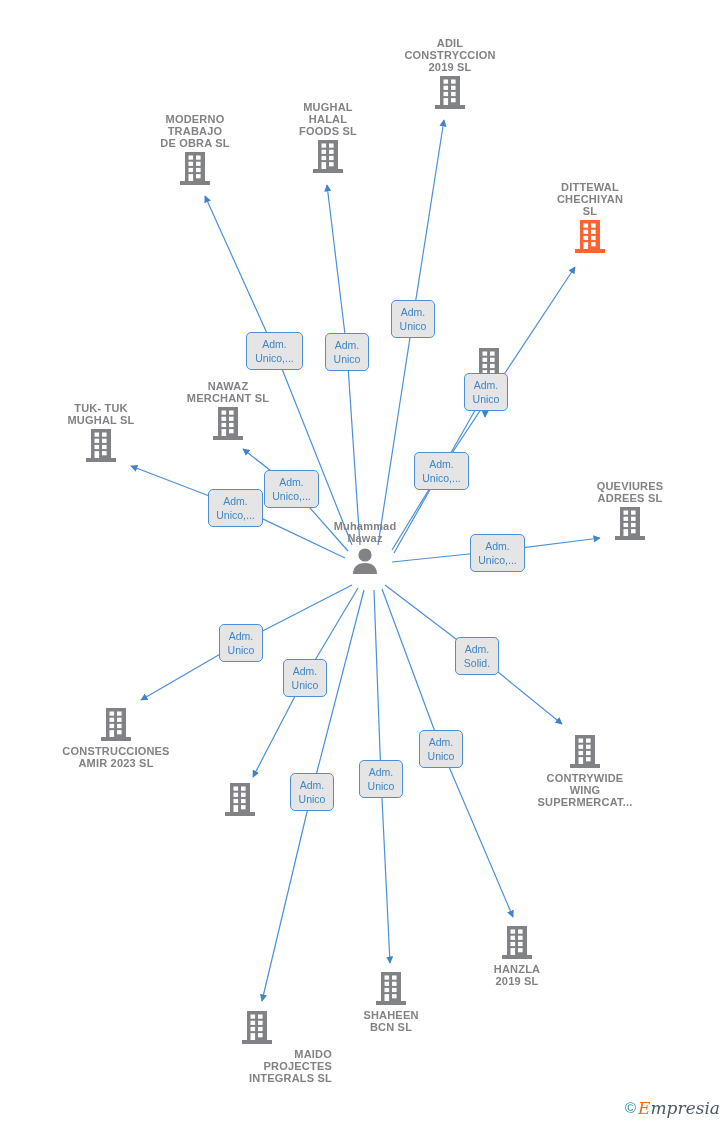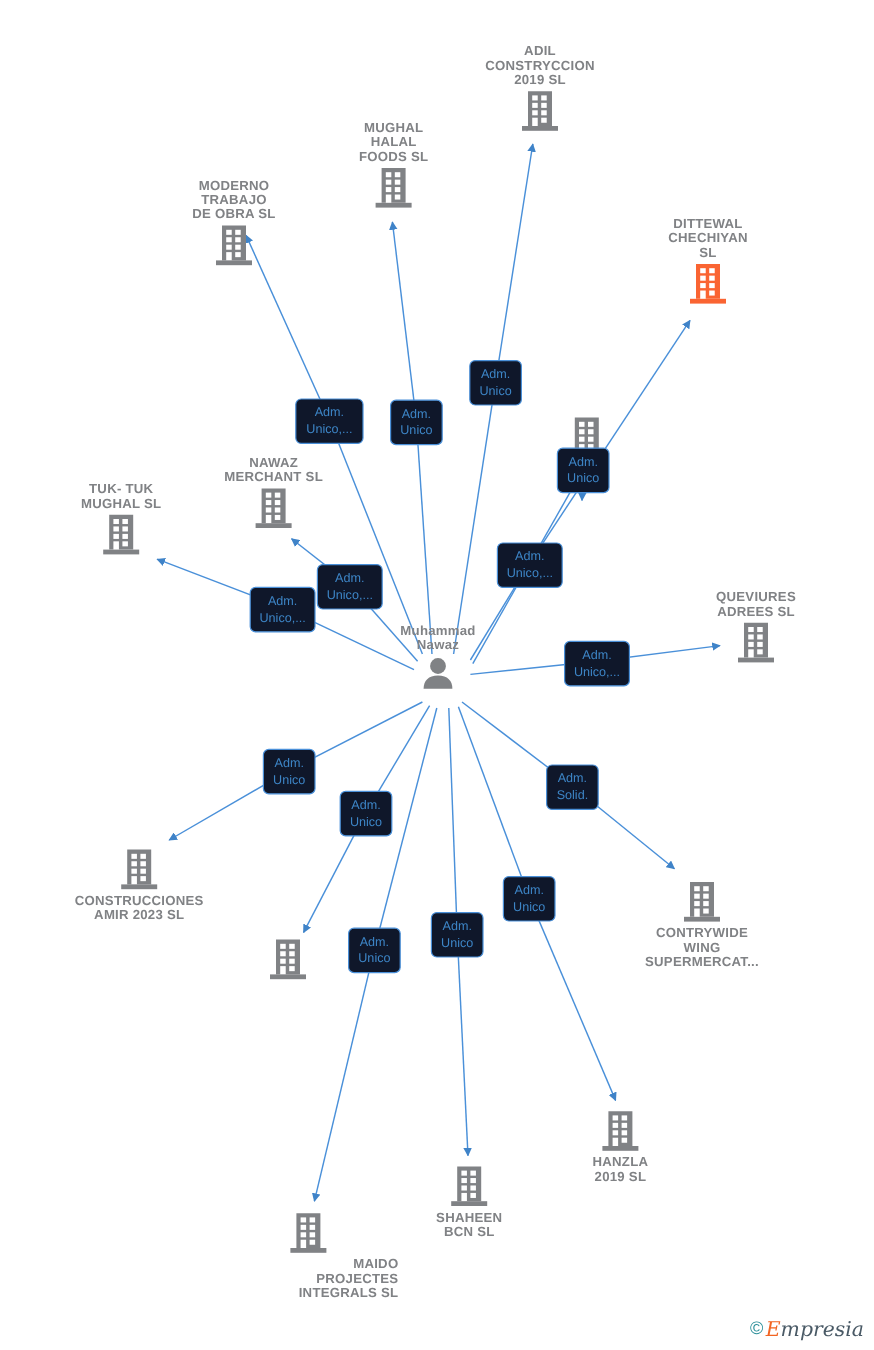--- a/index.html
+++ b/index.html
@@ -46,21 +46,21 @@
     height: 36px;
   }
   .node.person .node-icon {
     width: 30px;
     height: 30px;
   }
   .node.label-below .node-icon { margin-bottom: 2px; }
   .edge-label {
     position: absolute;
     box-sizing: border-box;
-    background: #0f172a;
+    background: #e5e5e5;
     border: 1px solid #4a90d9;
     border-radius: 5px;
     color: #3d85c6;
     font-size: 10.5px;
     line-height: 14px;
     text-align: center;
     padding: 4px 5px 4px 5px;
     white-space: pre-line;
     z-index: 5;
   }
@@ -125,21 +125,21 @@
         <line x1="364" y1="590" x2="312" y2="791" stroke="#4a90d9" stroke-width="1.2"></line>
         <line x1="312" y1="791" x2="262" y2="1001" stroke="#4a90d9" stroke-width="1.2" marker-end="url(#arrow-blue)"></line>
         <line x1="374" y1="590" x2="381" y2="778" stroke="#4a90d9" stroke-width="1.2"></line>
         <line x1="381" y1="778" x2="390" y2="963" stroke="#4a90d9" stroke-width="1.2" marker-end="url(#arrow-blue)"></line>
         <line x1="382" y1="589" x2="441" y2="748" stroke="#4a90d9" stroke-width="1.2"></line>
         <line x1="441" y1="748" x2="513" y2="917" stroke="#4a90d9" stroke-width="1.2" marker-end="url(#arrow-blue)"></line>
       </g>
   </svg>
 
   <div id="node-layer">
-      <div class="node" style="left: 195px; top: 113px; margin-top: 36px;">
+      <div class="node" style="left: 195px; top: 113px;">
         <div class="node-label">MODERNO
 TRABAJO
 DE OBRA SL</div>
         <svg viewBox="0 0 34 36" class="node-icon">
           <path d="M7 1 H27 V30 H7 Z" fill="#808285"></path>
           <rect x="10.5" y="4.5" width="4.6" height="4.2" fill="#ffffff"></rect>
           <rect x="18" y="4.5" width="4.6" height="4.2" fill="#ffffff"></rect>
           <rect x="10.5" y="10.7" width="4.6" height="4.2" fill="#ffffff"></rect>
           <rect x="18" y="10.7" width="4.6" height="4.2" fill="#ffffff"></rect>
           <rect x="10.5" y="16.9" width="4.6" height="4.2" fill="#ffffff"></rect>
@@ -239,21 +239,21 @@
           <rect x="18" y="4.5" width="4.6" height="4.2" fill="#ffffff"></rect>
           <rect x="10.5" y="10.7" width="4.6" height="4.2" fill="#ffffff"></rect>
           <rect x="18" y="10.7" width="4.6" height="4.2" fill="#ffffff"></rect>
           <rect x="10.5" y="16.9" width="4.6" height="4.2" fill="#ffffff"></rect>
           <rect x="18" y="16.9" width="4.6" height="4.2" fill="#ffffff"></rect>
           <rect x="10.5" y="23.1" width="4.6" height="7.2" fill="#ffffff"></rect>
           <rect x="18" y="23.1" width="4.6" height="4.2" fill="#ffffff"></rect>
           <rect x="2" y="30" width="30" height="4" fill="#808285"></rect>
         </svg>
       </div>
-      <div class="node" style="left: 630px; top: 480px; margin-top: 12px;">
+      <div class="node" style="left: 630px; top: 480px;">
         <div class="node-label">QUEVIURES
 ADREES  SL</div>
         <svg viewBox="0 0 34 36" class="node-icon">
           <path d="M7 1 H27 V30 H7 Z" fill="#808285"></path>
           <rect x="10.5" y="4.5" width="4.6" height="4.2" fill="#ffffff"></rect>
           <rect x="18" y="4.5" width="4.6" height="4.2" fill="#ffffff"></rect>
           <rect x="10.5" y="10.7" width="4.6" height="4.2" fill="#ffffff"></rect>
           <rect x="18" y="10.7" width="4.6" height="4.2" fill="#ffffff"></rect>
           <rect x="10.5" y="16.9" width="4.6" height="4.2" fill="#ffffff"></rect>
           <rect x="18" y="16.9" width="4.6" height="4.2" fill="#ffffff"></rect>

